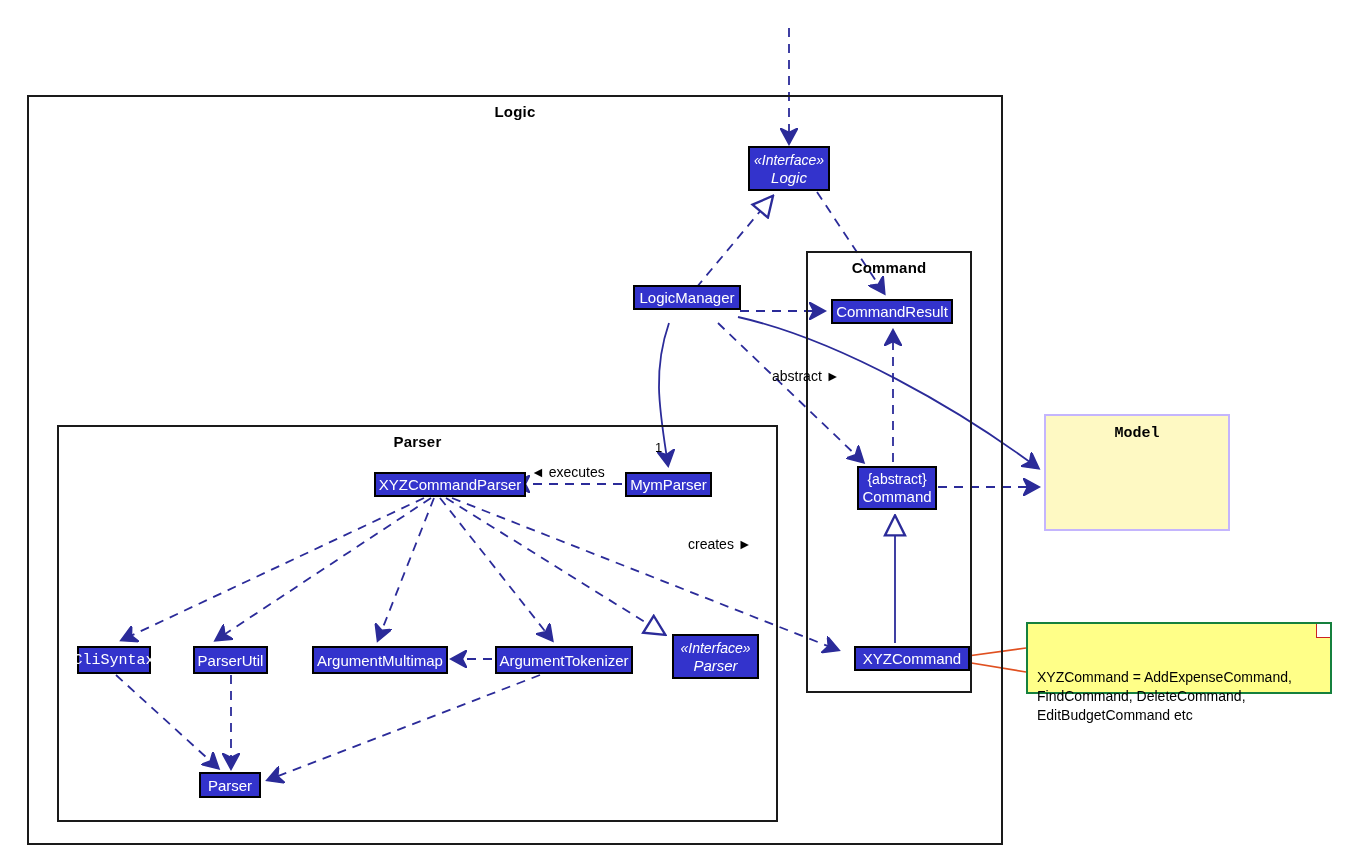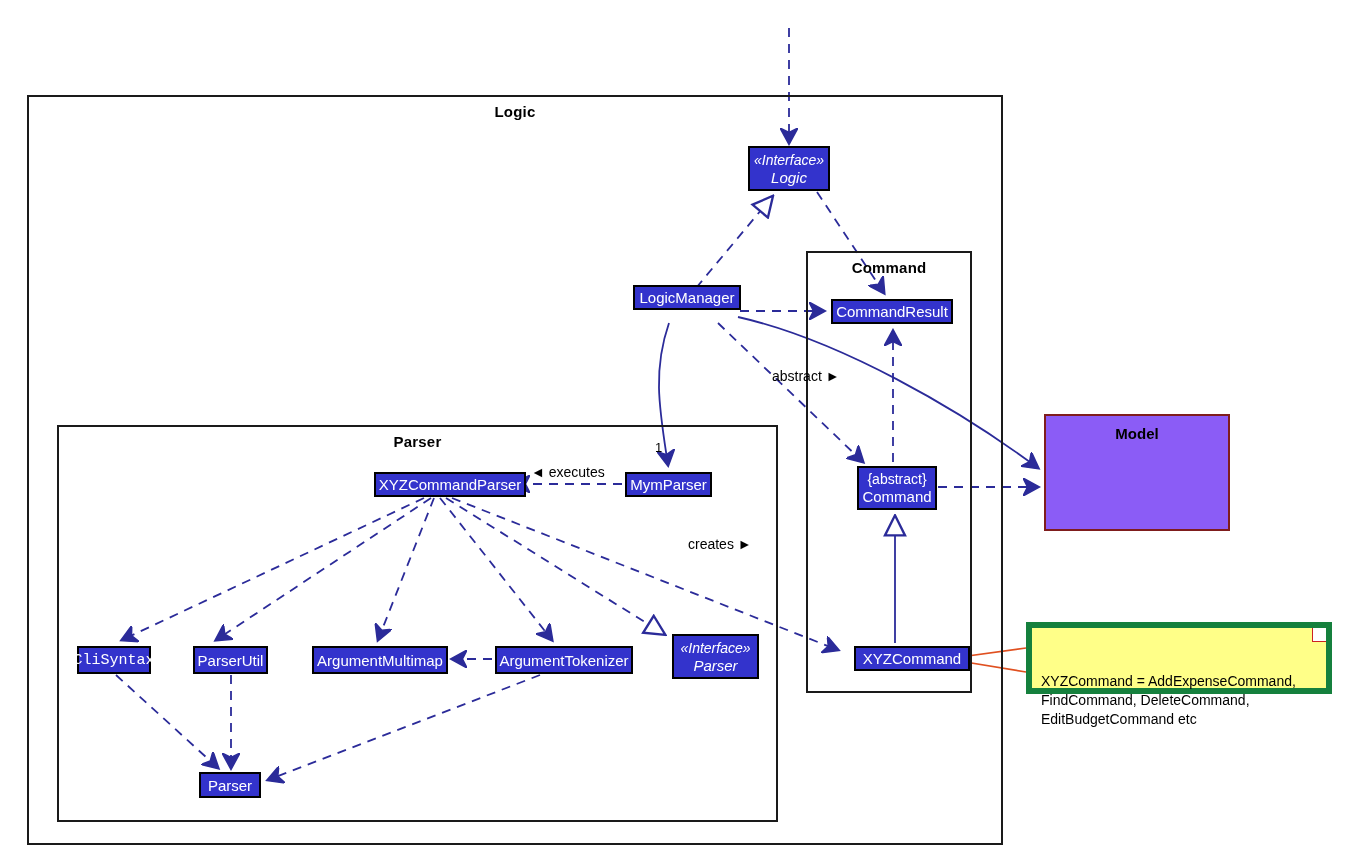--- a/index.html
+++ b/index.html
@@ -69,23 +69,24 @@
   .cls .iname {
     font-style: italic;
   }
   .cls .abst {
     font-size: 14px;
   }
 
   
   .plainbox {
     position: absolute;
-    border: 2px solid #7f1d1d;
-    background: #8b5cf6;
-    box-sizing: border-box;
+    border: 2px solid #c4b5fd;
+    background: #fef9c3;
+    box-sizing: border-box;
+    font-family: Liberation Mono, monospace;
   }
   .plainbox .t {
     position: absolute;
     top: 9px;
     left: 0;
     width: 100%;
     text-align: center;
     font-weight: bold;
     font-size: 15px;
     color: #000000;
@@ -101,21 +102,21 @@
   .mult {
     position: absolute;
     font-size: 13px;
     color: #000000;
   }
 
   
   .note {
     position: absolute;
     background: #ffff88;
-    border: 6px solid #15803d;
+    border: 2px solid #15803d;
     box-sizing: border-box;
     font-size: 14px;
     line-height: 19px;
     color: #000000;
     padding: 6px 8px 6px 9px;
     white-space: pre-line;
   }
   .note-fold {
     position: absolute;
     right: 0;

